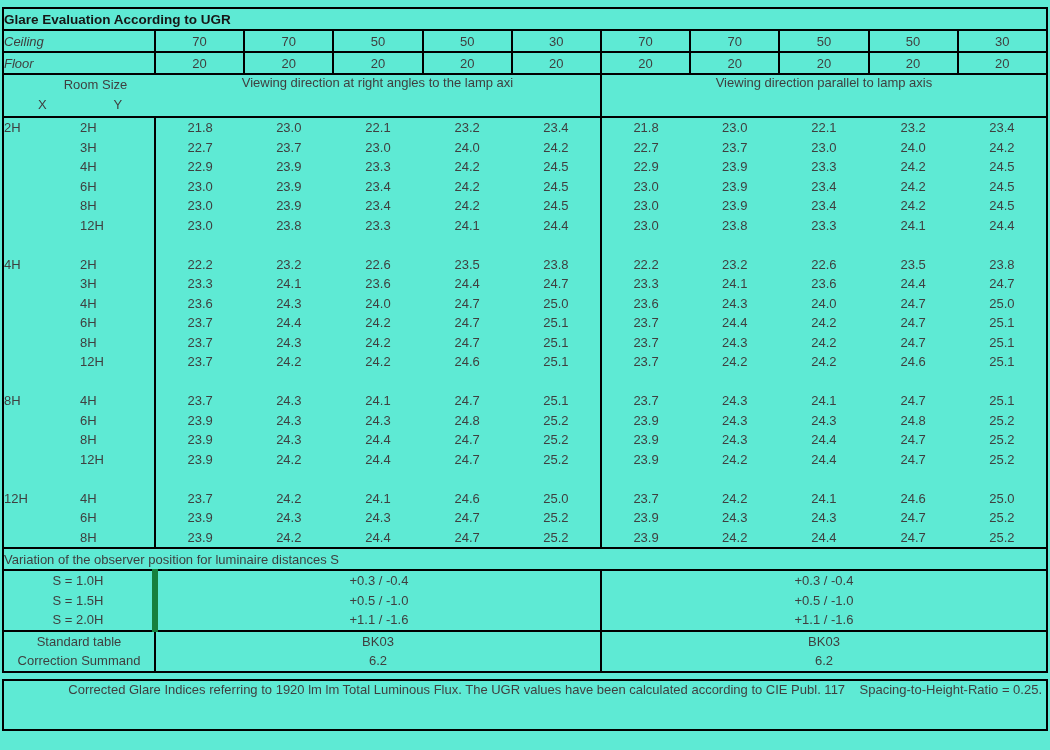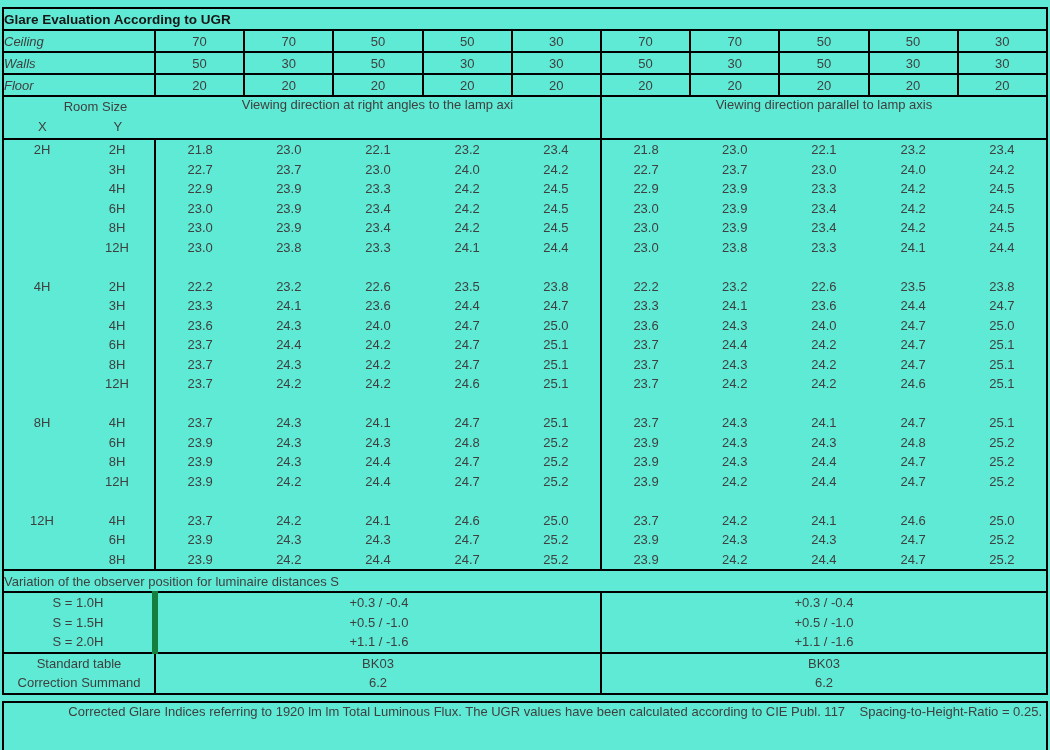--- a/index.html
+++ b/index.html
@@ -28,21 +28,21 @@
   .rs-label{height:20px;line-height:20px;text-align:center;padding-left:32px;}
   .xy-row{display:flex;height:20px;line-height:20px;}
   .xy-row .x-lab{width:77px;text-align:center;}
   .xy-row .y-lab{width:75px;text-align:center;}
   .view-head{text-align:center;padding-top:1px;}
   .midline{border-right:2px solid #000;}
   
   .data-row td{height:19.5px;border:none;}
   .data-row .ycol{border-right:2px solid #000;}
   .data-row .midline{border-right:2px solid #000;}
-  .data-row .xcol,.data-row .ycol{text-align:center;}
+  .data-row .xcol,.data-row .ycol{}
   
   .variation-row td{
     height:20px;border-top:2px solid #000;border-bottom:2px solid #000;
     text-align:left;padding-left:4px;
   }
   #variation-body td{height:19.5px;border:none;text-align:center;}
   #variation-body .vlabel{border-right:6px solid #15803d;}
   #variation-body .midline{border-right:2px solid #000;}
   #summary-body td{height:19.5px;border:none;text-align:center;}
   #summary-body .vlabel{border-right:2px solid #000;}
@@ -90,33 +90,20 @@
           <td class="num">50</td>
           <td class="num">50</td>
           <td class="num midline">30</td>
           <td class="num">70</td>
           <td class="num">70</td>
           <td class="num">50</td>
           <td class="num">50</td>
           <td class="num">30</td>
         </tr>
         <tr class="surface-row">
-          <td class="surf-label" colspan="2">Walls</td>
-          <td class="num">50</td>
-          <td class="num">30</td>
-          <td class="num">50</td>
-          <td class="num">30</td>
-          <td class="num midline">30</td>
-          <td class="num">50</td>
-          <td class="num">30</td>
-          <td class="num">50</td>
-          <td class="num">30</td>
-          <td class="num">30</td>
-        </tr>
-        <tr class="surface-row">
           <td class="surf-label" colspan="2">Floor</td>
           <td class="num">20</td>
           <td class="num">20</td>
           <td class="num">20</td>
           <td class="num">20</td>
           <td class="num midline">20</td>
           <td class="num">20</td>
           <td class="num">20</td>
           <td class="num">20</td>
           <td class="num">20</td>

